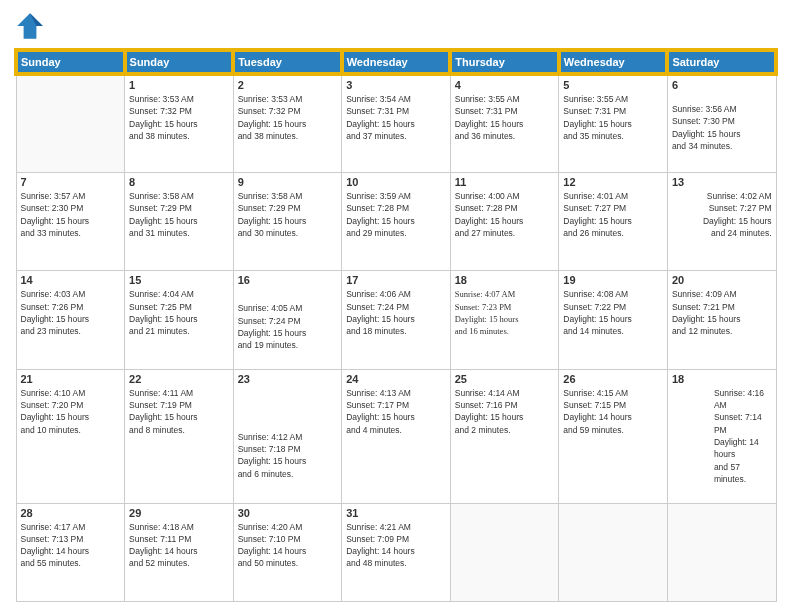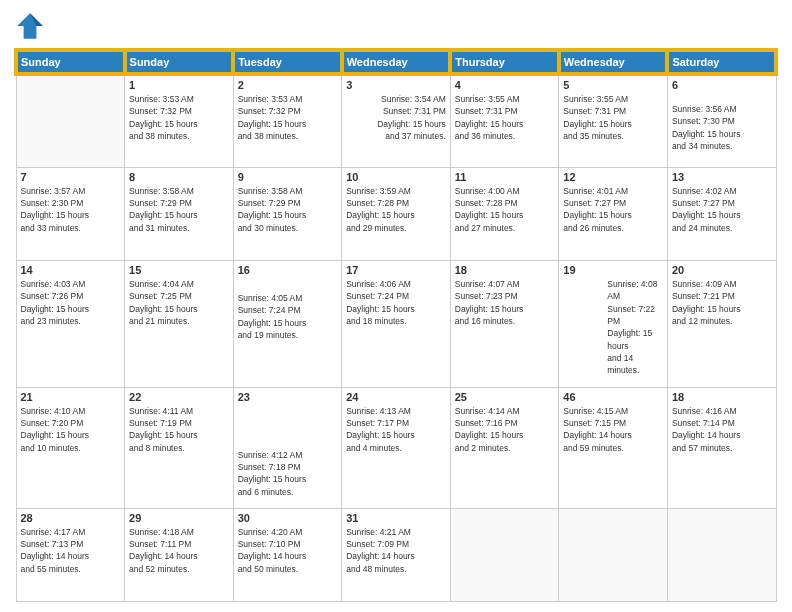--- a/index.html
+++ b/index.html
@@ -141,21 +141,21 @@
           </td>
           <td>
             <span class="day-num">2</span>
             <div class="day-info" style="white-space: pre-line;">Sunrise: 3:53 AM
 Sunset: 7:32 PM
 Daylight: 15 hours
 and 38 minutes.</div>
           </td>
           <td>
             <span class="day-num">3</span>
-            <div class="day-info" style="white-space: pre-line; text-align: right;">Sunrise: 3:54 AM
+            <div class="day-info" style="white-space: pre-line;">Sunrise: 3:54 AM
 Sunset: 7:31 PM
 Daylight: 15 hours
 and 37 minutes.</div>
           </td>
           <td>
             <span class="day-num">4</span>
             <div class="day-info" style="white-space: pre-line;">Sunrise: 3:55 AM
 Sunset: 7:31 PM
 Daylight: 15 hours
 and 36 minutes.</div>
@@ -213,21 +213,21 @@
           </td>
           <td>
             <span class="day-num">12</span>
             <div class="day-info" style="white-space: pre-line;">Sunrise: 4:01 AM
 Sunset: 7:27 PM
 Daylight: 15 hours
 and 26 minutes.</div>
           </td>
           <td>
             <span class="day-num">13</span>
-            <div class="day-info" style="white-space: pre-line;">Sunrise: 4:02 AM
+            <div class="day-info" style="white-space: pre-line; text-align: right;">Sunrise: 4:02 AM
 Sunset: 7:27 PM
 Daylight: 15 hours
 and 24 minutes.</div>
           </td>
         </tr>
         <tr class="week-row">
           <td>
             <span class="day-num">14</span>
             <div class="day-info" style="white-space: pre-line;">Sunrise: 4:03 AM
 Sunset: 7:26 PM
@@ -250,28 +250,28 @@
           </td>
           <td>
             <span class="day-num">17</span>
             <div class="day-info" style="white-space: pre-line;">Sunrise: 4:06 AM
 Sunset: 7:24 PM
 Daylight: 15 hours
 and 18 minutes.</div>
           </td>
           <td>
             <span class="day-num">18</span>
-            <div class="day-info" style="white-space: pre-line;">Sunrise: 4:07 AM
+            <div class="day-info" style="white-space: pre-line; font-family: Liberation Serif, serif;">Sunrise: 4:07 AM
 Sunset: 7:23 PM
 Daylight: 15 hours
 and 16 minutes.</div>
           </td>
           <td>
             <span class="day-num">19</span>
-            <div class="day-info" style="white-space: pre-line; margin-left: 44px;">Sunrise: 4:08 AM
+            <div class="day-info" style="white-space: pre-line;">Sunrise: 4:08 AM
 Sunset: 7:22 PM
 Daylight: 15 hours
 and 14 minutes.</div>
           </td>
           <td>
             <span class="day-num">20</span>
             <div class="day-info" style="white-space: pre-line;">Sunrise: 4:09 AM
 Sunset: 7:21 PM
 Daylight: 15 hours
 and 12 minutes.</div>
@@ -307,29 +307,29 @@
 and 4 minutes.</div>
           </td>
           <td>
             <span class="day-num">25</span>
             <div class="day-info" style="white-space: pre-line;">Sunrise: 4:14 AM
 Sunset: 7:16 PM
 Daylight: 15 hours
 and 2 minutes.</div>
           </td>
           <td>
-            <span class="day-num">46</span>
+            <span class="day-num">26</span>
             <div class="day-info" style="white-space: pre-line;">Sunrise: 4:15 AM
 Sunset: 7:15 PM
 Daylight: 14 hours
 and 59 minutes.</div>
           </td>
           <td>
             <span class="day-num">18</span>
-            <div class="day-info" style="white-space: pre-line;">Sunrise: 4:16 AM
+            <div class="day-info" style="white-space: pre-line; margin-left: 42px;">Sunrise: 4:16 AM
 Sunset: 7:14 PM
 Daylight: 14 hours
 and 57 minutes.</div>
           </td>
         </tr>
         <tr class="week-row">
           <td>
             <span class="day-num">28</span>
             <div class="day-info" style="white-space: pre-line;">Sunrise: 4:17 AM
 Sunset: 7:13 PM

